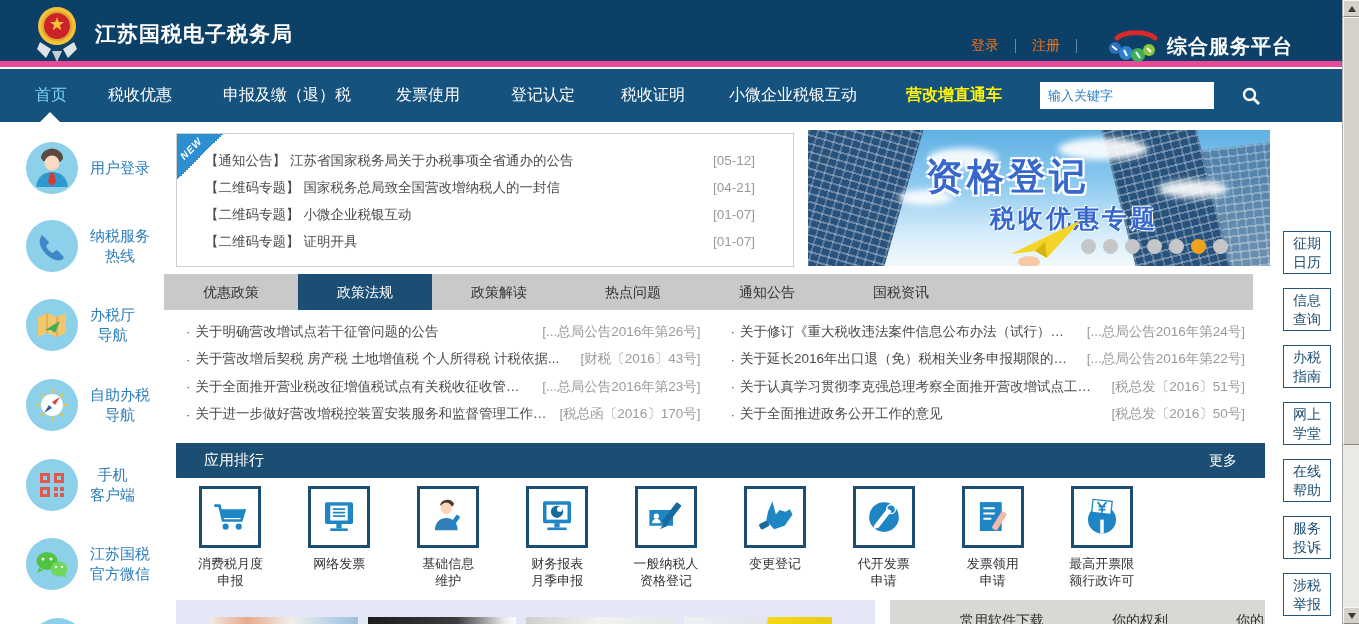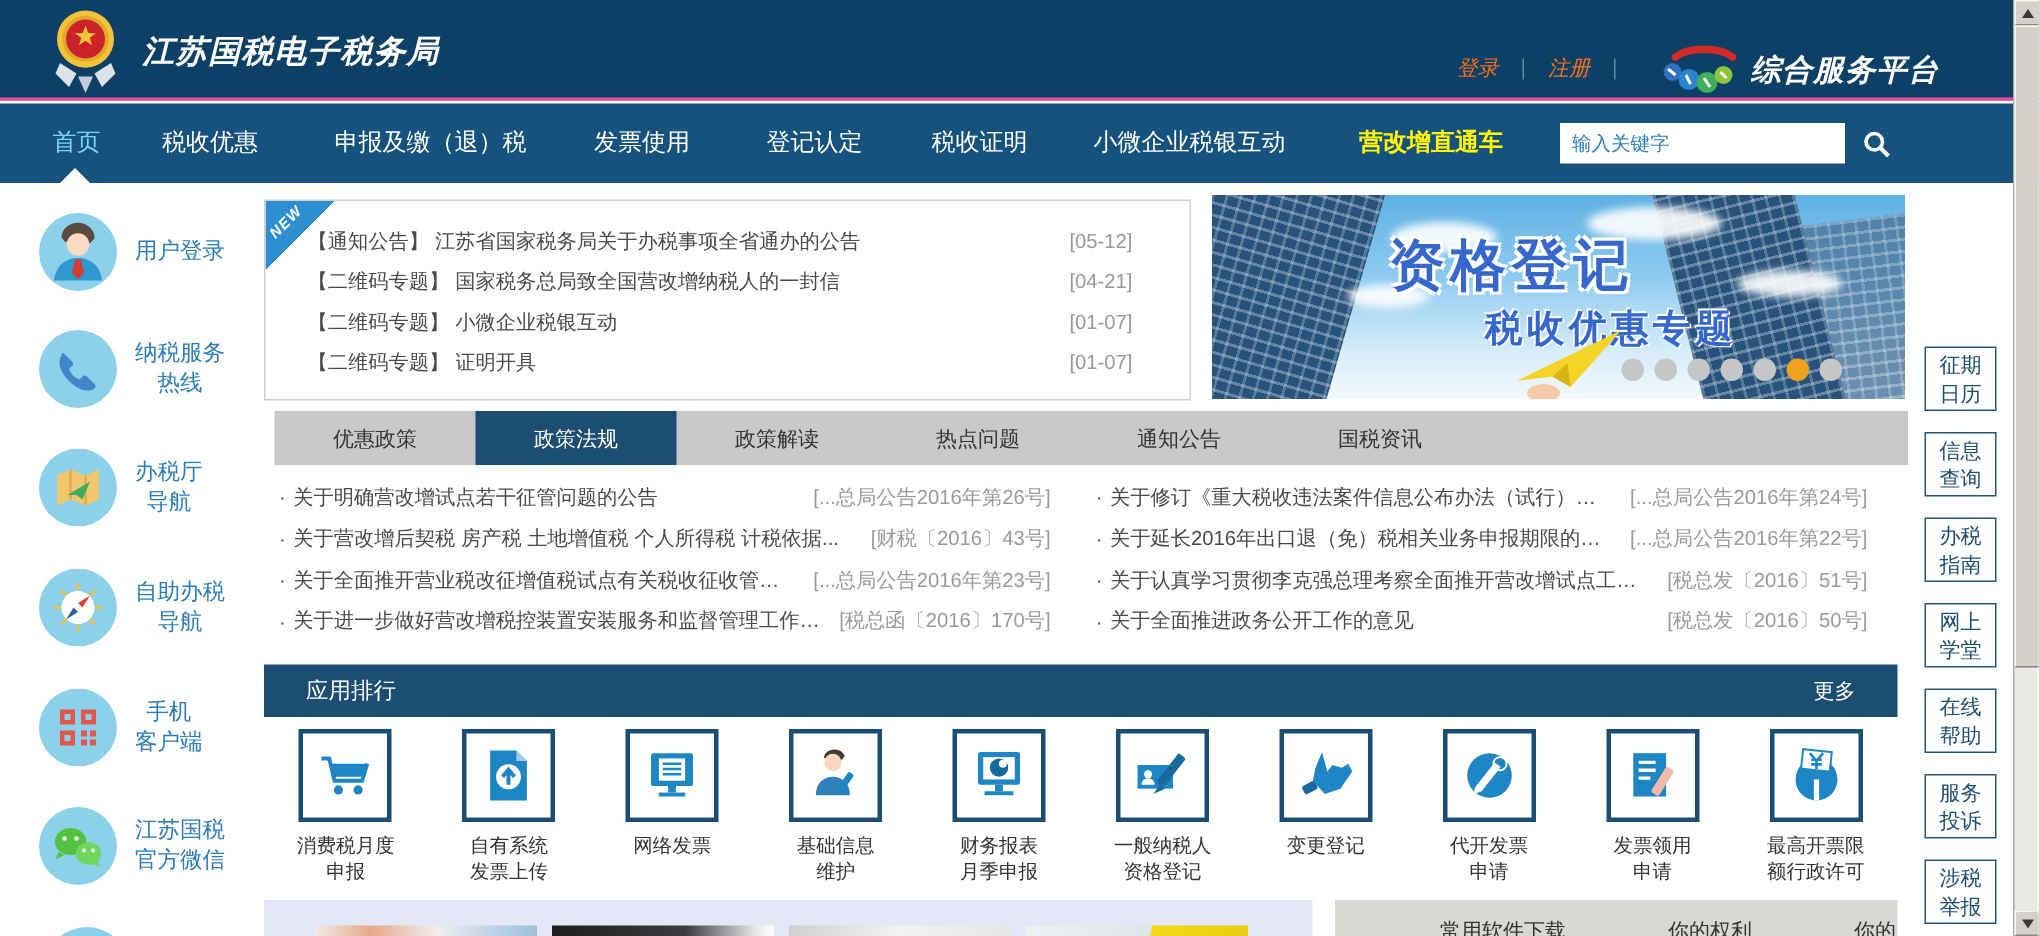--- a/index.html
+++ b/index.html
@@ -1,38 +1,38 @@
 <!DOCTYPE html>
 <html><head>
 <meta charset="utf-8">
 <style>
 *{margin:0;padding:0;box-sizing:border-box;}
 html,body{width:1359px;height:624px;overflow:hidden;}
 body{font-family:"Liberation Sans","DejaVu Sans",sans-serif;background:#fff;}
 .page{position:relative;width:1359px;height:624px;background:#fff;overflow:hidden;}
 
 
-.header{position:absolute;left:0;top:0;width:1359px;height:67px;background:#0d4066;border-bottom:2px solid #ec4899;font-style:italic;}
+.header{position:absolute;left:0;top:0;width:1359px;height:67px;background:#0d4066;border-bottom:6px solid #ec4899;}
 .brand{position:absolute;left:33px;top:5px;display:flex;align-items:center;}
 .brand svg{display:block;}
 .site-title{color:#fff;font-size:21px;font-weight:bold;margin-left:14px;letter-spacing:1px;}
 .header-right{position:absolute;right:66px;top:30px;display:flex;align-items:center;}
 .hr-link{color:#f97316;font-size:14px;cursor:pointer;}
 .hr-sep{width:1px;height:14px;background:#5d8cac;margin:0 16px;}
 .platform{display:flex;align-items:center;margin-left:14px;}
 .platform-label{color:#fff;font-size:20px;font-weight:bold;margin-left:8px;letter-spacing:1px;}
 
 
 .nav{position:absolute;left:0;top:69px;width:1359px;height:53px;background:#16527e;}
 .nav-items{display:flex;align-items:center;height:53px;}
 .nav-item{color:#fff;font-size:16px;cursor:pointer;white-space:nowrap;}
 .nav-item.active{color:#7ed3f7;}
 .nav-item.highlight{color:#fff600;font-weight:bold;}
 .nav-tri{position:absolute;left:40px;bottom:0;width:0;height:0;border-left:10px solid transparent;border-right:10px solid transparent;border-bottom:10px solid #fff;}
-.search-box{position:absolute;left:1040px;top:13px;width:190px;height:27px;background:#fff;}
+.search-box{position:absolute;left:1040px;top:13px;width:174px;height:27px;background:#fff;}
 .search-box input{width:100%;height:100%;border:0;outline:none;font-size:13px;color:#2e7fc0;padding:0 8px;font-family:inherit;background:transparent;}
 .search-box input::placeholder{color:#2e7fc0;opacity:1;}
 .search-btn{position:absolute;left:1238px;top:13px;width:26px;height:27px;cursor:pointer;display:flex;align-items:center;justify-content:center;}
 
 
 .sidebar{position:absolute;left:0;top:122px;width:175px;height:502px;overflow:hidden;background:#fff;}
 .side-item{position:absolute;left:0;width:175px;height:60px;display:flex;align-items:center;cursor:pointer;}
 .side-icon{width:52px;height:52px;flex:0 0 52px;margin-left:26px;}
 .side-label{margin-left:12px;color:#2b7cb9;font-size:15px;line-height:20px;text-align:center;white-space:pre-line;}
 
@@ -55,21 +55,21 @@
 .bld4{right:-25px;top:15px;width:85px;height:170px;transform:rotate(-7deg);opacity:.8;background-color:#4a759c;}
 .cloud{position:absolute;background:#fff;border-radius:50%;filter:blur(3px);opacity:.9;}
 .banner-title{position:absolute;left:118px;top:22px;font-size:37px;font-weight:bold;color:#3567cd;letter-spacing:4px;text-shadow:0 0 3px #fff,2px 2px 0 #fff,-2px -2px 0 #fff,2px -2px 0 #fff,-2px 2px 0 #fff;}
 .banner-sub{position:absolute;left:182px;top:72px;font-size:25px;font-weight:bold;color:#3567cd;letter-spacing:3px;text-shadow:0 0 2px #fff,1px 1px 0 #fff,-1px -1px 0 #fff;}
 .plane{position:absolute;left:195px;top:86px;}
 .banner-dots{position:absolute;right:42px;bottom:12px;display:flex;gap:7px;}
 .dot{width:15px;height:15px;border-radius:50%;background:#c4c6c8;cursor:pointer;}
 .dot.active{background:#f0a21c;}
 
 
-.tabbar{position:absolute;left:183px;top:274px;width:1089px;height:36px;background:#c9c9c9;display:flex;}
+.tabbar{position:absolute;left:164px;top:274px;width:1089px;height:36px;background:#c9c9c9;display:flex;}
 .tab{width:134px;height:36px;line-height:36px;text-align:center;font-size:14px;color:#333;cursor:pointer;}
 .tab.active{background:#1c4d72;color:#fff;}
 
 
 .policy{position:absolute;left:176px;top:318px;width:1089px;height:118px;display:flex;}
 .policy-col{width:50%;padding:0 20px 0 10px;}
 .policy-row{display:flex;align-items:center;height:27.5px;font-size:13.5px;}
 .policy-bullet{color:#555;margin-right:5px;}
 .policy-title{color:#4a4a4a;white-space:nowrap;overflow:hidden;text-overflow:ellipsis;flex:1;cursor:pointer;}
 .policy-ref{color:#9a9a9a;margin-left:10px;white-space:nowrap;}
@@ -381,32 +381,20 @@
           <circle cx="19" cy="35" r="3.5" fill="#1e86c4"></circle>
             <circle cx="34" cy="35" r="3.5" fill="#1e86c4"></circle>
         </svg>
       </div>
       <div class="app-label">消费税月度
 申报</div>
     </div>
     <div class="app">
       <div class="app-box">
         <svg width="42" height="42" viewBox="0 0 48 48">
-          <path d="M10 5h20l8 8v30H10z" fill="#1e86c4"></path>
-          <path d="M30 5v8h8z" fill="#9bcde9"></path>
-          <circle cx="24" cy="25" r="9.5" fill="#fff"></circle>
-          <path d="M24 31v-10M19.5 25l4.5-5.5 4.5 5.5" stroke="#1e86c4" stroke-width="3" fill="none"></path>
-        </svg>
-      </div>
-      <div class="app-label">自有系统
-发票上传</div>
-    </div>
-    <div class="app">
-      <div class="app-box">
-        <svg width="42" height="42" viewBox="0 0 48 48">
           <rect x="8" y="7" width="32" height="25" rx="2" fill="#1e86c4"></rect>
           <rect x="14" y="11" width="20" height="17" fill="#fff"></rect>
           <path d="M17 15h14M17 19h14M17 23h14" stroke="#1e86c4" stroke-width="2"></path>
           <rect x="21" y="32" width="6" height="5" fill="#1e86c4"></rect>
           <rect x="14" y="37" width="20" height="3" fill="#1e86c4"></rect>
         </svg>
       </div>
       <div class="app-label">网络发票</div>
     </div>
     <div class="app">

